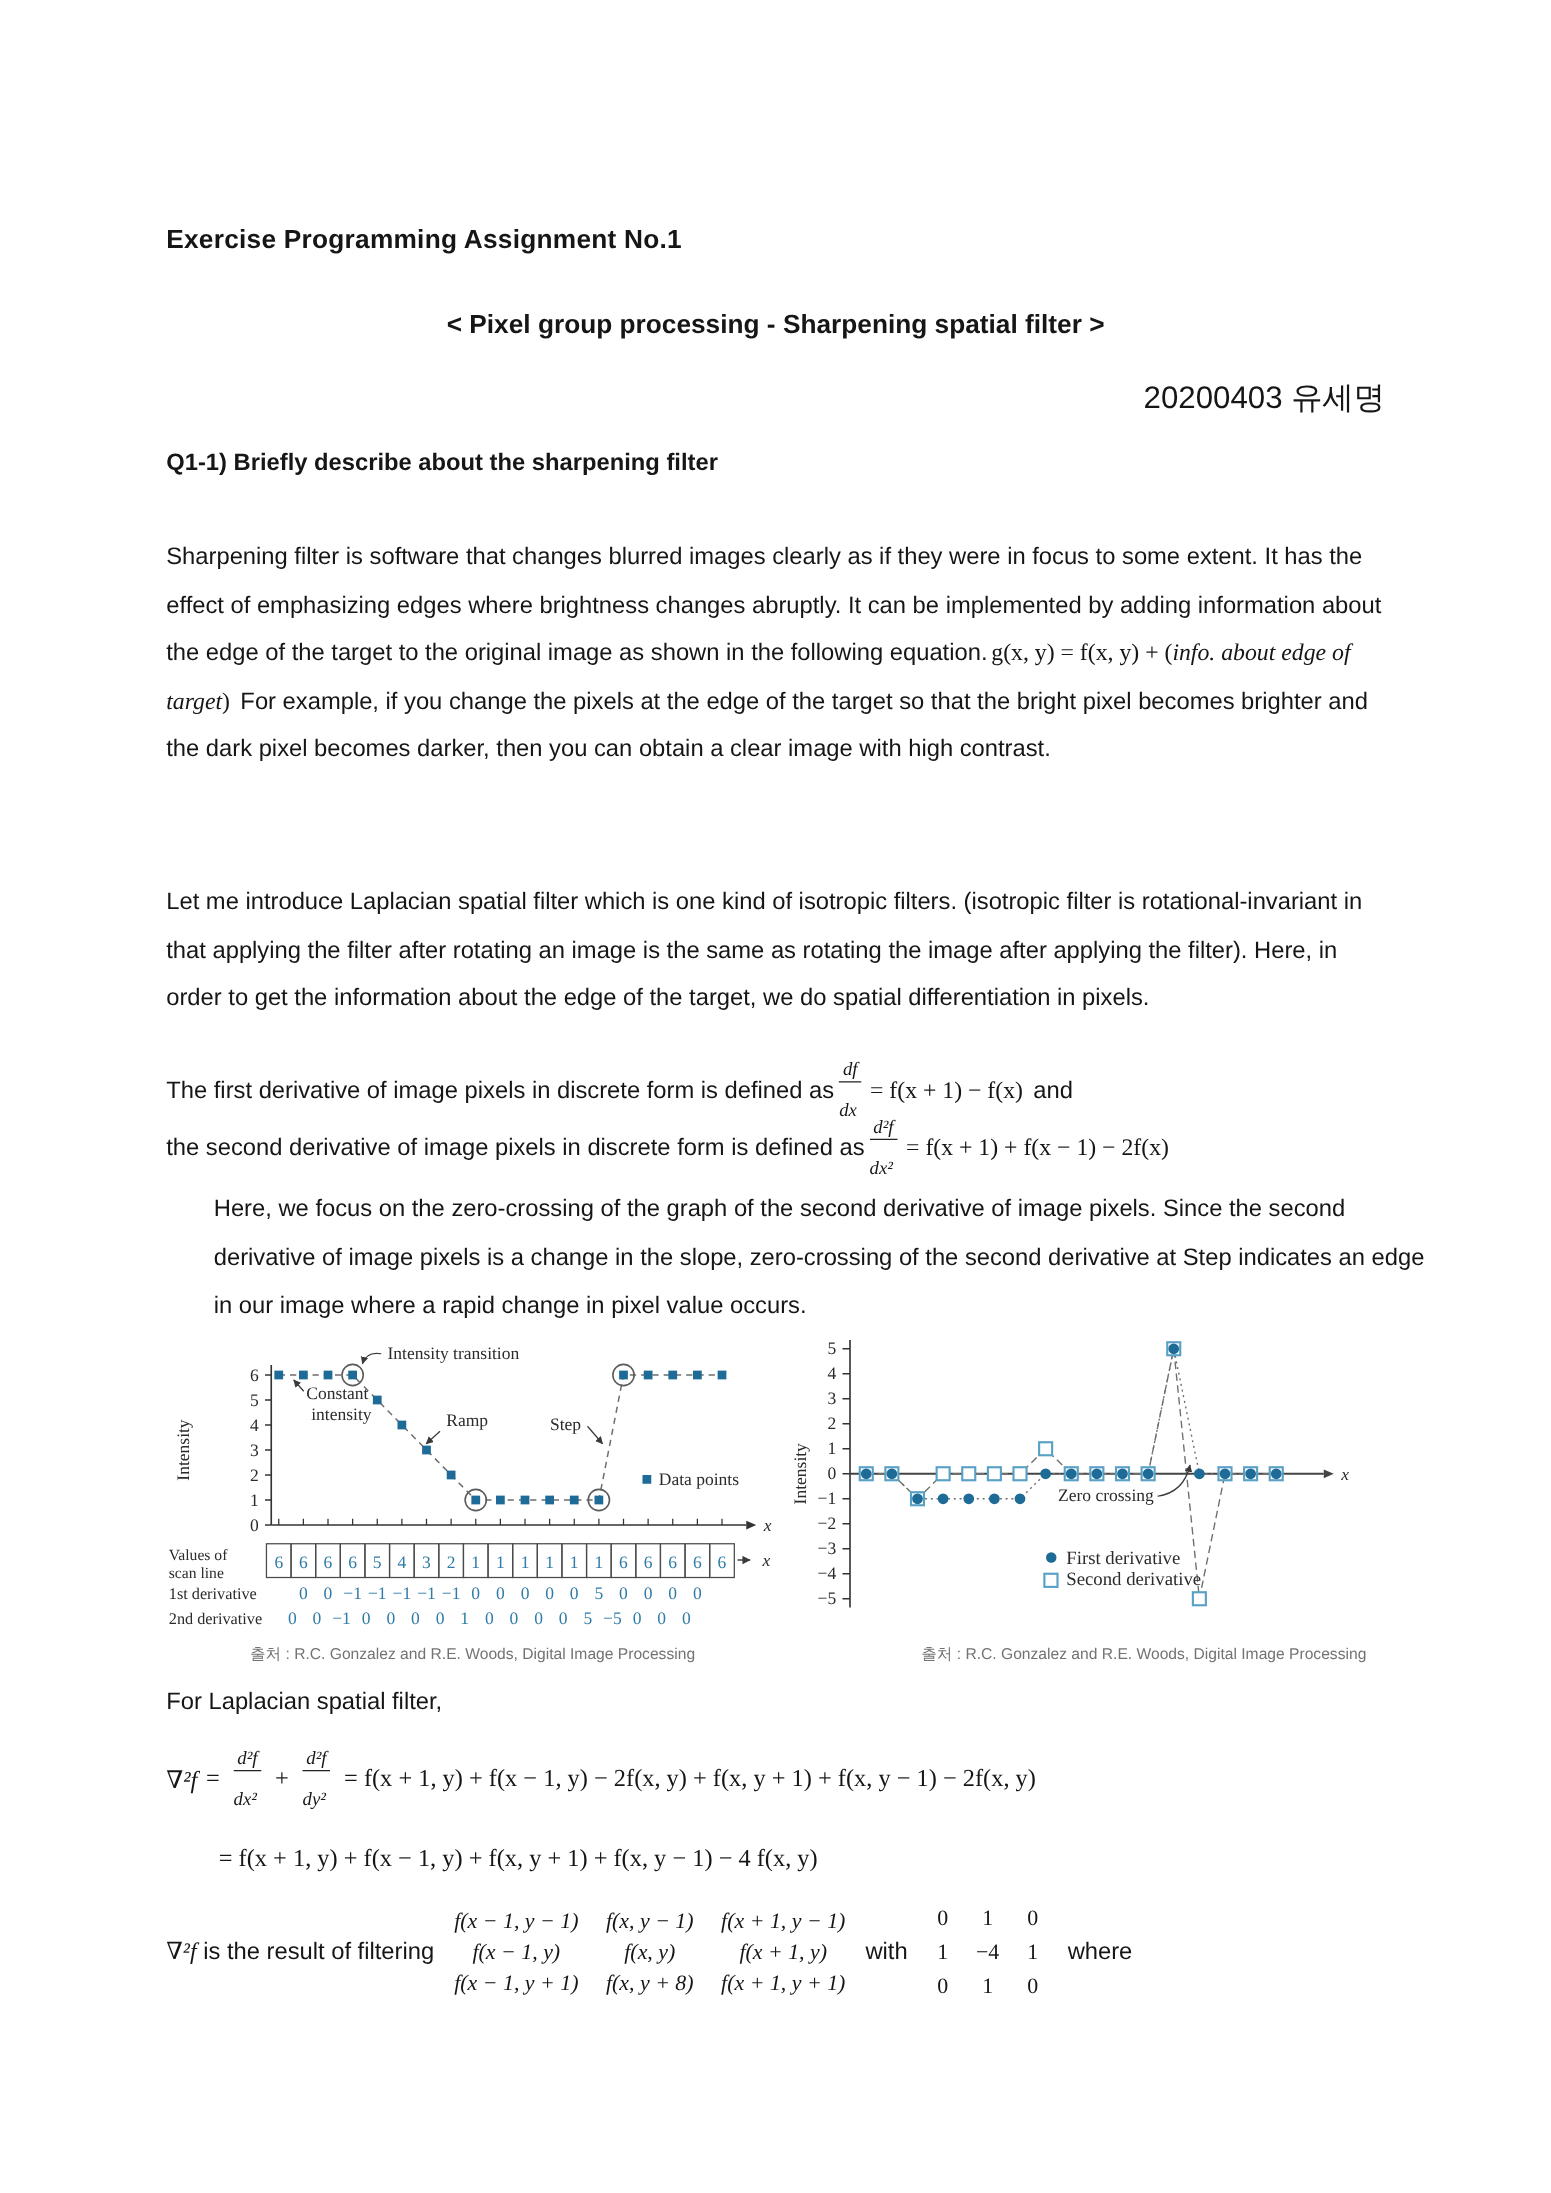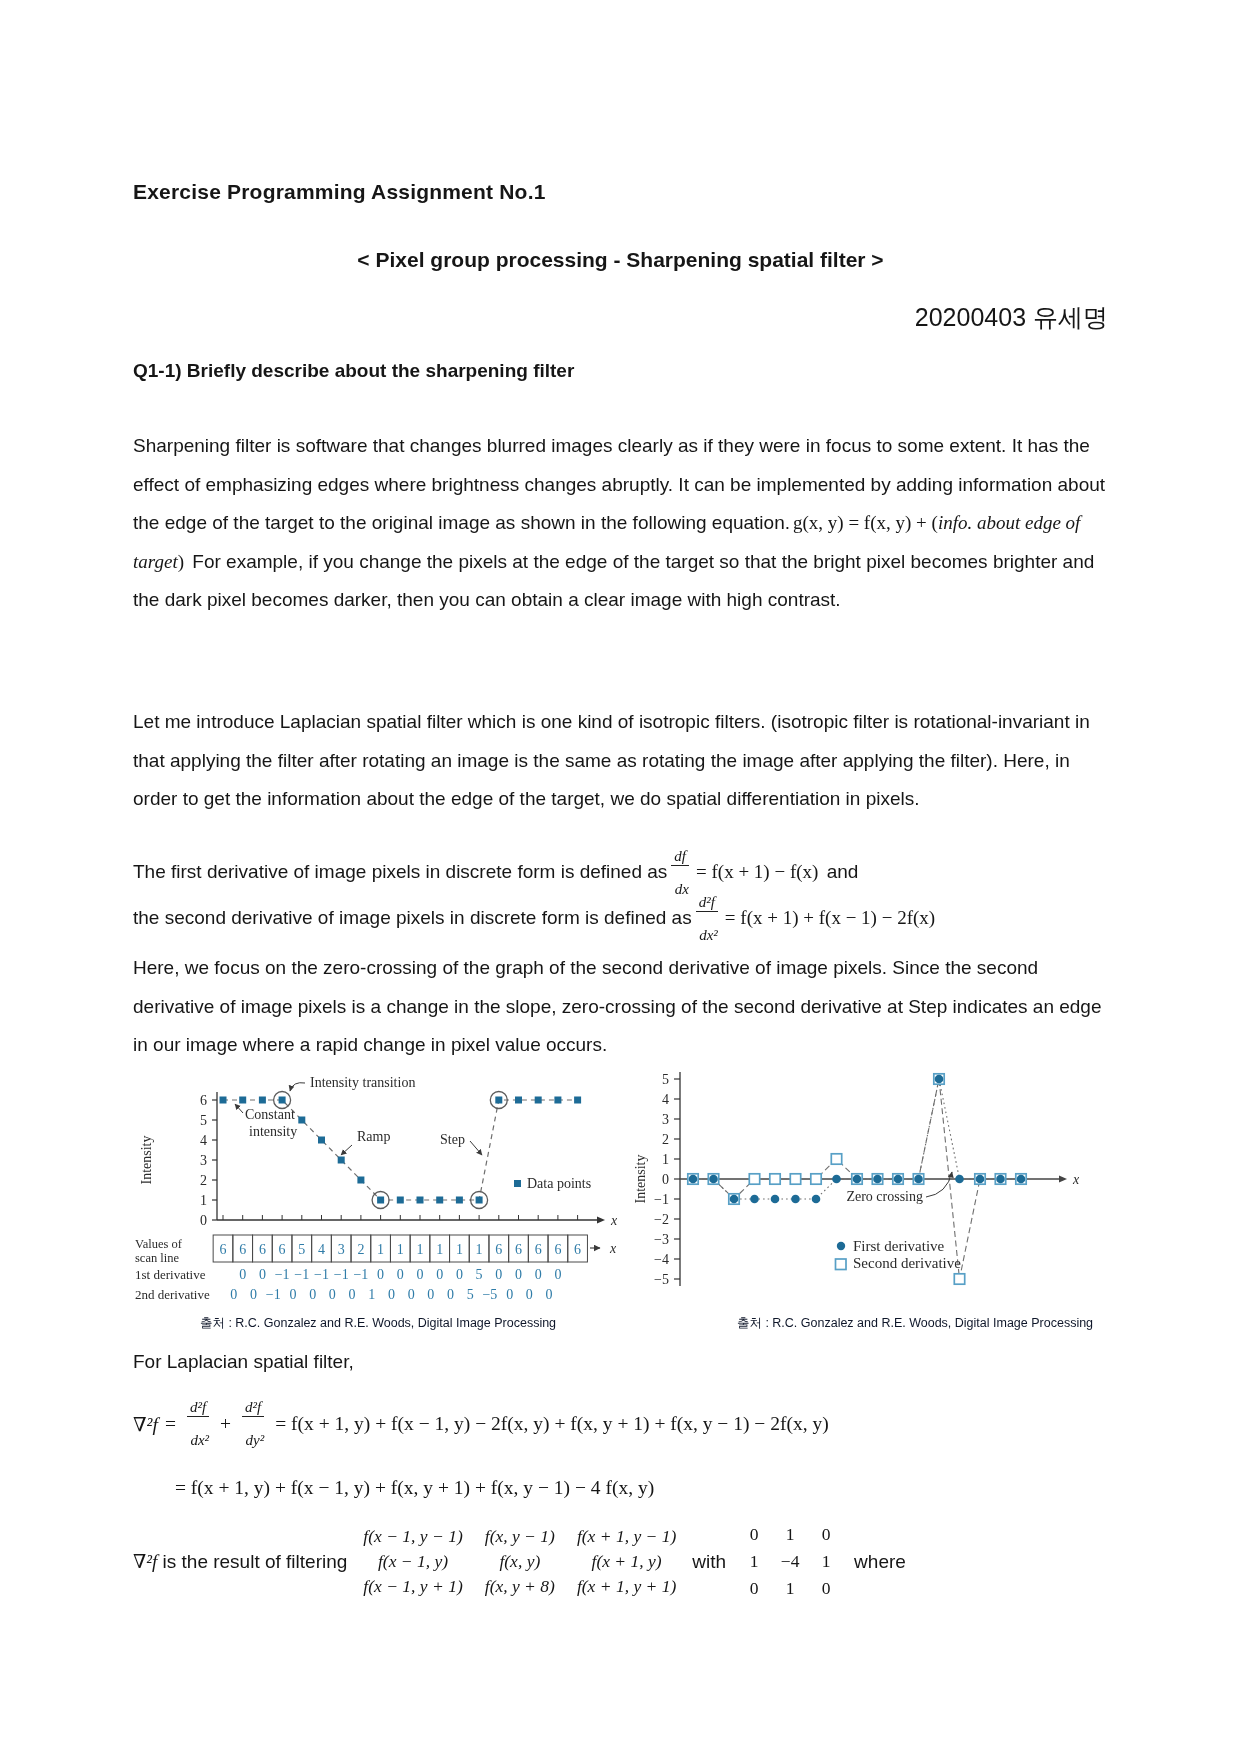--- a/index.html
+++ b/index.html
@@ -7,28 +7,28 @@
         font-family:"Liberation Sans","DejaVu Sans",sans-serif;color:#161616;border-radius:17px;}
   .abs{position:absolute;}
   .doc-title{left:133px;top:180px;font-size:21px;font-weight:700;letter-spacing:0.2px;}
   .doc-subtitle{left:133px;top:248px;width:975px;text-align:center;font-size:21px;font-weight:700;}
   .doc-author{left:133px;top:301px;width:975px;text-align:right;font-size:25px;}
   .q1-heading{left:133px;top:360px;font-size:19px;font-weight:700;text-align:center;}
   .para{left:133px;width:978px;font-size:19px;line-height:38.5px;text-align:left;}
   .serif{font-family:"Liberation Serif","DejaVu Serif",serif;}
   .mit{font-style:italic;}
   .mathseg{font-family:"Liberation Serif","DejaVu Serif",serif;margin:0 3px;}
-  .frac{display:inline-block;vertical-align:middle;text-align:right;line-height:1.02;
+  .frac{display:inline-block;vertical-align:middle;text-align:left;line-height:1.02;
         font-family:"Liberation Serif","DejaVu Serif",serif;font-size:15px;font-style:italic;margin:0 4px;}
   .frac .num{display:block;border-bottom:1.2px solid #222;padding:0 3px 1px 3px;}
   .frac .den{display:block;padding-top:16px;font-style:italic;}
   .p3line{display:block;height:46px;line-height:46px;}
   .figures{left:133px;top:1068px;width:1075px;display:flex;gap:12px;}
   .figure{display:flex;flex-direction:column;}
-  .fig-caption{font-size:12.5px;color:#0f172a;text-align:center;margin-top:3px;
+  .fig-caption{font-size:12.5px;color:#737373;text-align:center;margin-top:3px;
                font-family:"Liberation Sans","DejaVu Sans",sans-serif;}
   .lap-intro{left:133px;top:1351px;font-size:19px;}
   .equation{left:133px;top:1400px;display:flex;align-items:center;gap:7px;
             font-family:"Liberation Serif","DejaVu Serif",serif;font-size:19.5px;white-space:nowrap;}
   .equation .frac{font-size:15px;}
   .eq2{left:175px;top:1477px;font-family:"Liberation Serif","DejaVu Serif",serif;font-size:19.5px;}
   .filter-row{left:133px;top:1524px;display:flex;align-items:center;gap:16px;font-size:19px;white-space:nowrap;}
   .fmatrix{display:grid;grid-template-columns:repeat(3,auto);column-gap:22px;row-gap:4px;
            font-family:"Liberation Serif","DejaVu Serif",serif;font-style:italic;font-size:17.5px;text-align:center;}
   .kmatrix{display:grid;grid-template-columns:repeat(3,24px);column-gap:12px;row-gap:6px;
@@ -46,21 +46,21 @@
 
   <p class="abs para" style="top:408px;"><span>Sharpening filter is software that changes blurred images clearly as if they were in focus to some extent. It has the effect of emphasizing edges where brightness changes abruptly. It can be implemented by adding information about the edge of the target to the original image as shown in the following equation.</span><span class="mathseg"><span>g(x, y) = f(x, y) + (</span><span class="mit">info. about edge of target</span><span>)</span></span> <span>For example, if you change the pixels at the edge of the target so that the bright pixel becomes brighter and the dark pixel becomes darker, then you can obtain a clear image with high contrast.</span></p>
 
   <p class="abs para" style="top:684px;">Let me introduce Laplacian spatial filter which is one kind of isotropic filters. (isotropic filter is rotational-invariant in that applying the filter after rotating an image is the same as rotating the image after applying the filter). Here, in order to get the information about the edge of the target, we do spatial differentiation in pixels.</p>
 
   <p class="abs para" style="top:830px;line-height:normal;">
     <span class="p3line"><span>The first derivative of image pixels in discrete form is defined as</span><span class="frac"><span class="num">df</span><span class="den">dx</span></span><span class="mathseg">= f(x + 1) − f(x)</span> <span>and</span></span>
     <span class="p3line"><span>the second derivative of image pixels in discrete form is defined as</span><span class="frac"><span class="num">d²f</span><span class="den">dx²</span></span><span class="mathseg">= f(x + 1) + f(x − 1) − 2f(x)</span></span>
   </p>
 
-  <p class="abs para" style="top:930px;">Here, we focus on the zero-crossing of the graph of the second derivative of image pixels. Since the second derivative of image pixels is a change in the slope, zero-crossing of the second derivative at Step indicates an edge in our image where a rapid change in pixel value occurs.</p>
+  <p class="abs para" style="top:930px;margin-left:38px;">Here, we focus on the zero-crossing of the graph of the second derivative of image pixels. Since the second derivative of image pixels is a change in the slope, zero-crossing of the second derivative at Step indicates an edge in our image where a rapid change in pixel value occurs.</p>
 
   <div class="abs figures">
     <div class="figure" style="width:490px;">
       <svg id="chart1" width="490" height="244" viewBox="0 0 490 244">
           <defs>
             <marker id="ah1" markerWidth="7" markerHeight="7" refX="5.5" refY="3" orient="auto">
               <path d="M0,0 L6,3 L0,6 z" fill="#3a3a3a"></path>
             </marker>
           </defs>
           <line x1="84" y1="24" x2="84" y2="152" stroke="#333" stroke-width="1.3"></line>

